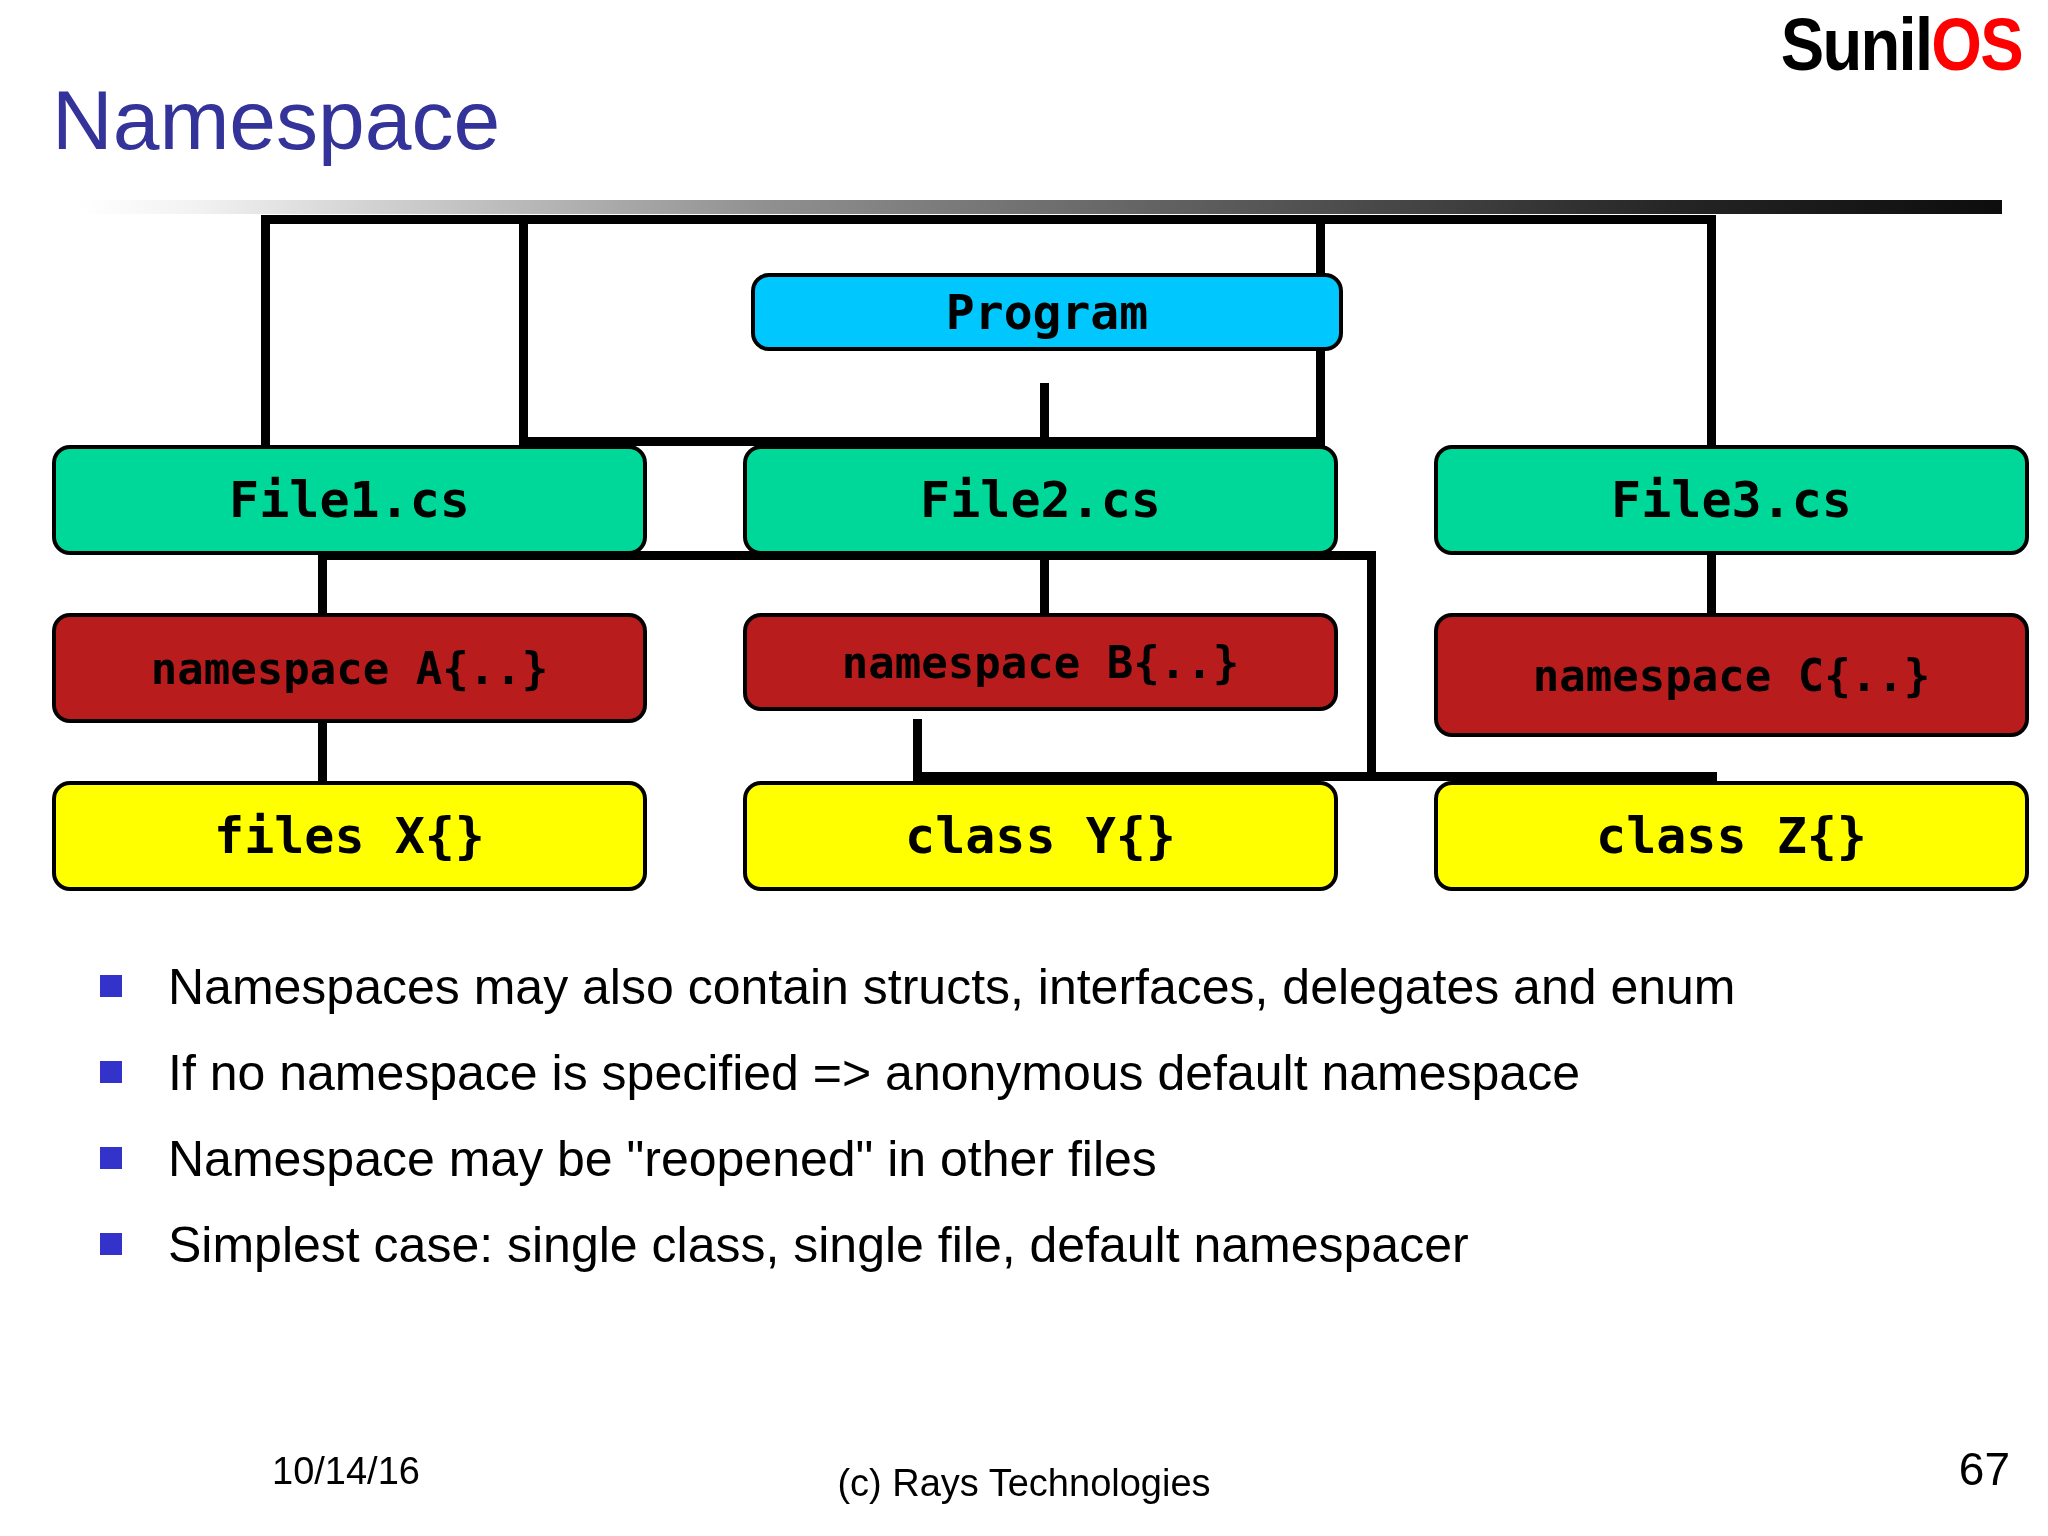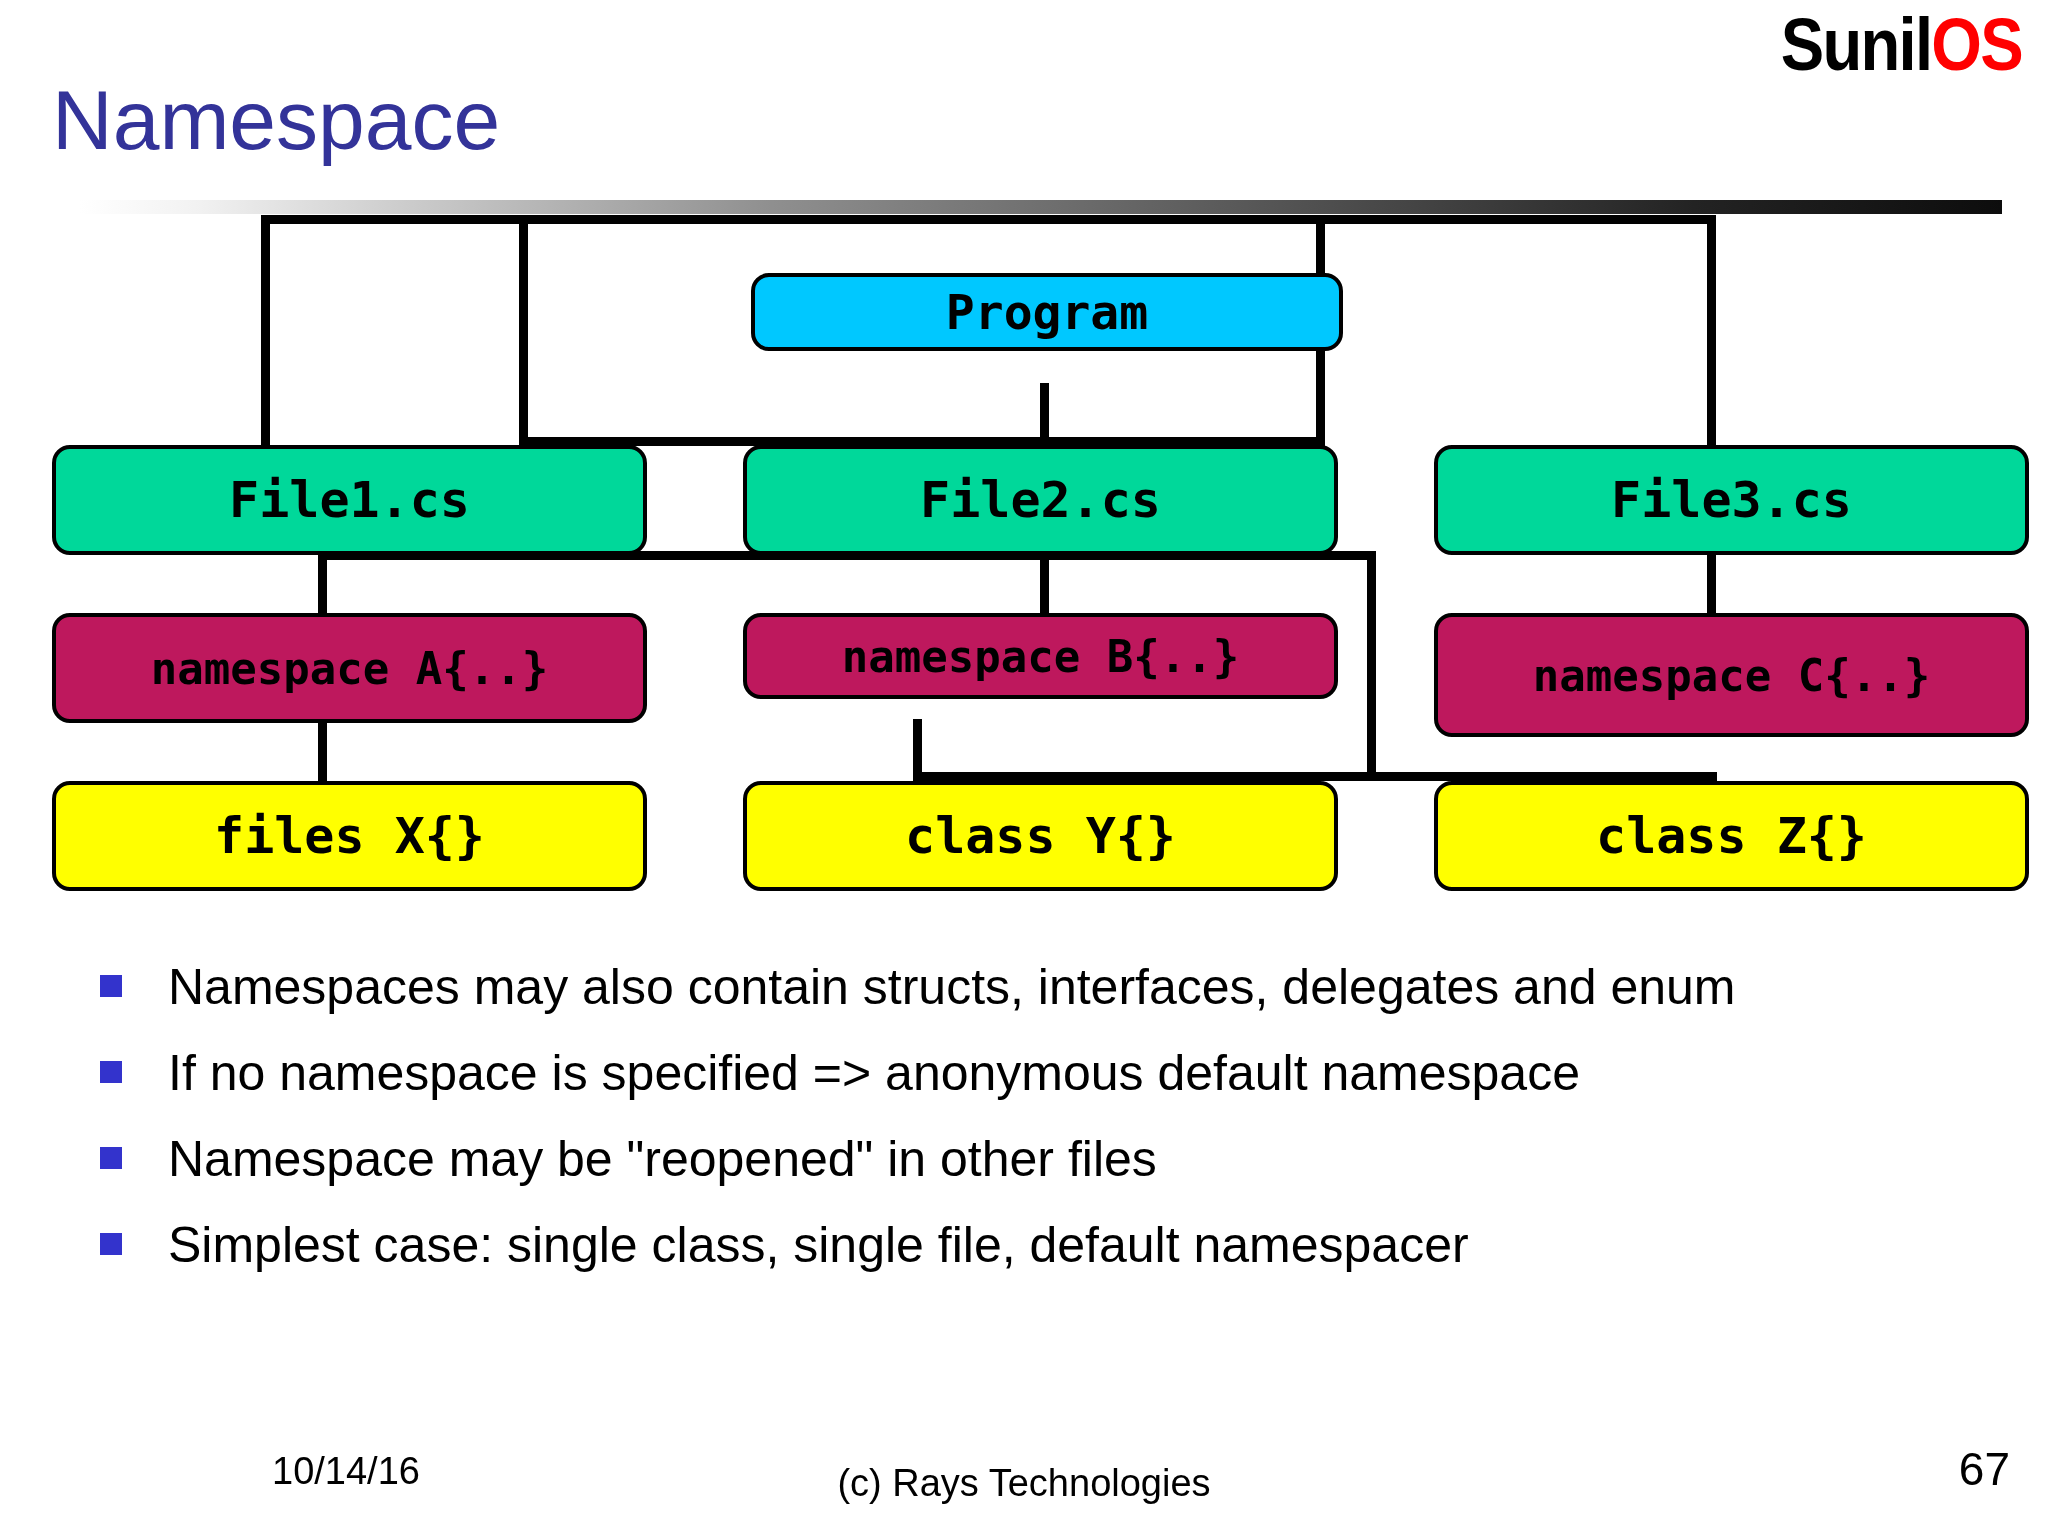--- a/index.html
+++ b/index.html
@@ -74,21 +74,21 @@
     display: flex;
     align-items: center;
     justify-content: center;
     font-family: "DejaVu Sans Mono", "Liberation Mono", monospace;
     font-weight: bold;
     color: #000000;
     z-index: 5;
   }
   .node.program   { background: #00c8ff; }
   .node.file      { background: #00d89a; }
-  .node.namespace { background: #be185d; }
+  .node.namespace { background: #b91c1c; }
   .node.klass     { background: #ffff00; }
 
   
   #bullets {
     position: absolute;
     left: 100px;
     top: 955px;
     width: 1880px;
   }
   .bullet-row {
@@ -168,21 +168,21 @@
     <div class="conn" style="left:318px; top:551px; width:1058px; height:9px;"></div>
     <div class="conn" style="left:318px; top:551px; width:9px; height:62px;"></div>
     <div class="conn" style="left:1040px; top:551px; width:9px; height:62px;"></div>
     <div class="conn" style="left:1707px; top:551px; width:9px; height:62px;"></div>
 
     <div class="conn" style="left:1367px; top:551px; width:9px; height:230px;"></div>
 
     <div class="node namespace" style="left:52px; top:613px; width:595px; height:110px; font-size:44px;">
       <span>namespace A{..}</span>
     </div>
-    <div class="node namespace" style="left:743px; top:613px; width:595px; height:86px; font-size:44px;">
+    <div class="node namespace" style="left:743px; top:613px; width:595px; height:98px; font-size:44px;">
       <span>namespace B{..}</span>
     </div>
     <div class="node namespace" style="left:1434px; top:613px; width:595px; height:124px; font-size:44px;">
       <span>namespace C{..}</span>
     </div>
 
     <div class="conn" style="left:318px; top:719px; width:9px; height:62px;"></div>
     <div class="conn" style="left:913px; top:719px; width:9px; height:62px;"></div>
 
     <div class="conn" style="left:913px; top:772px; width:463px; height:9px;"></div>

